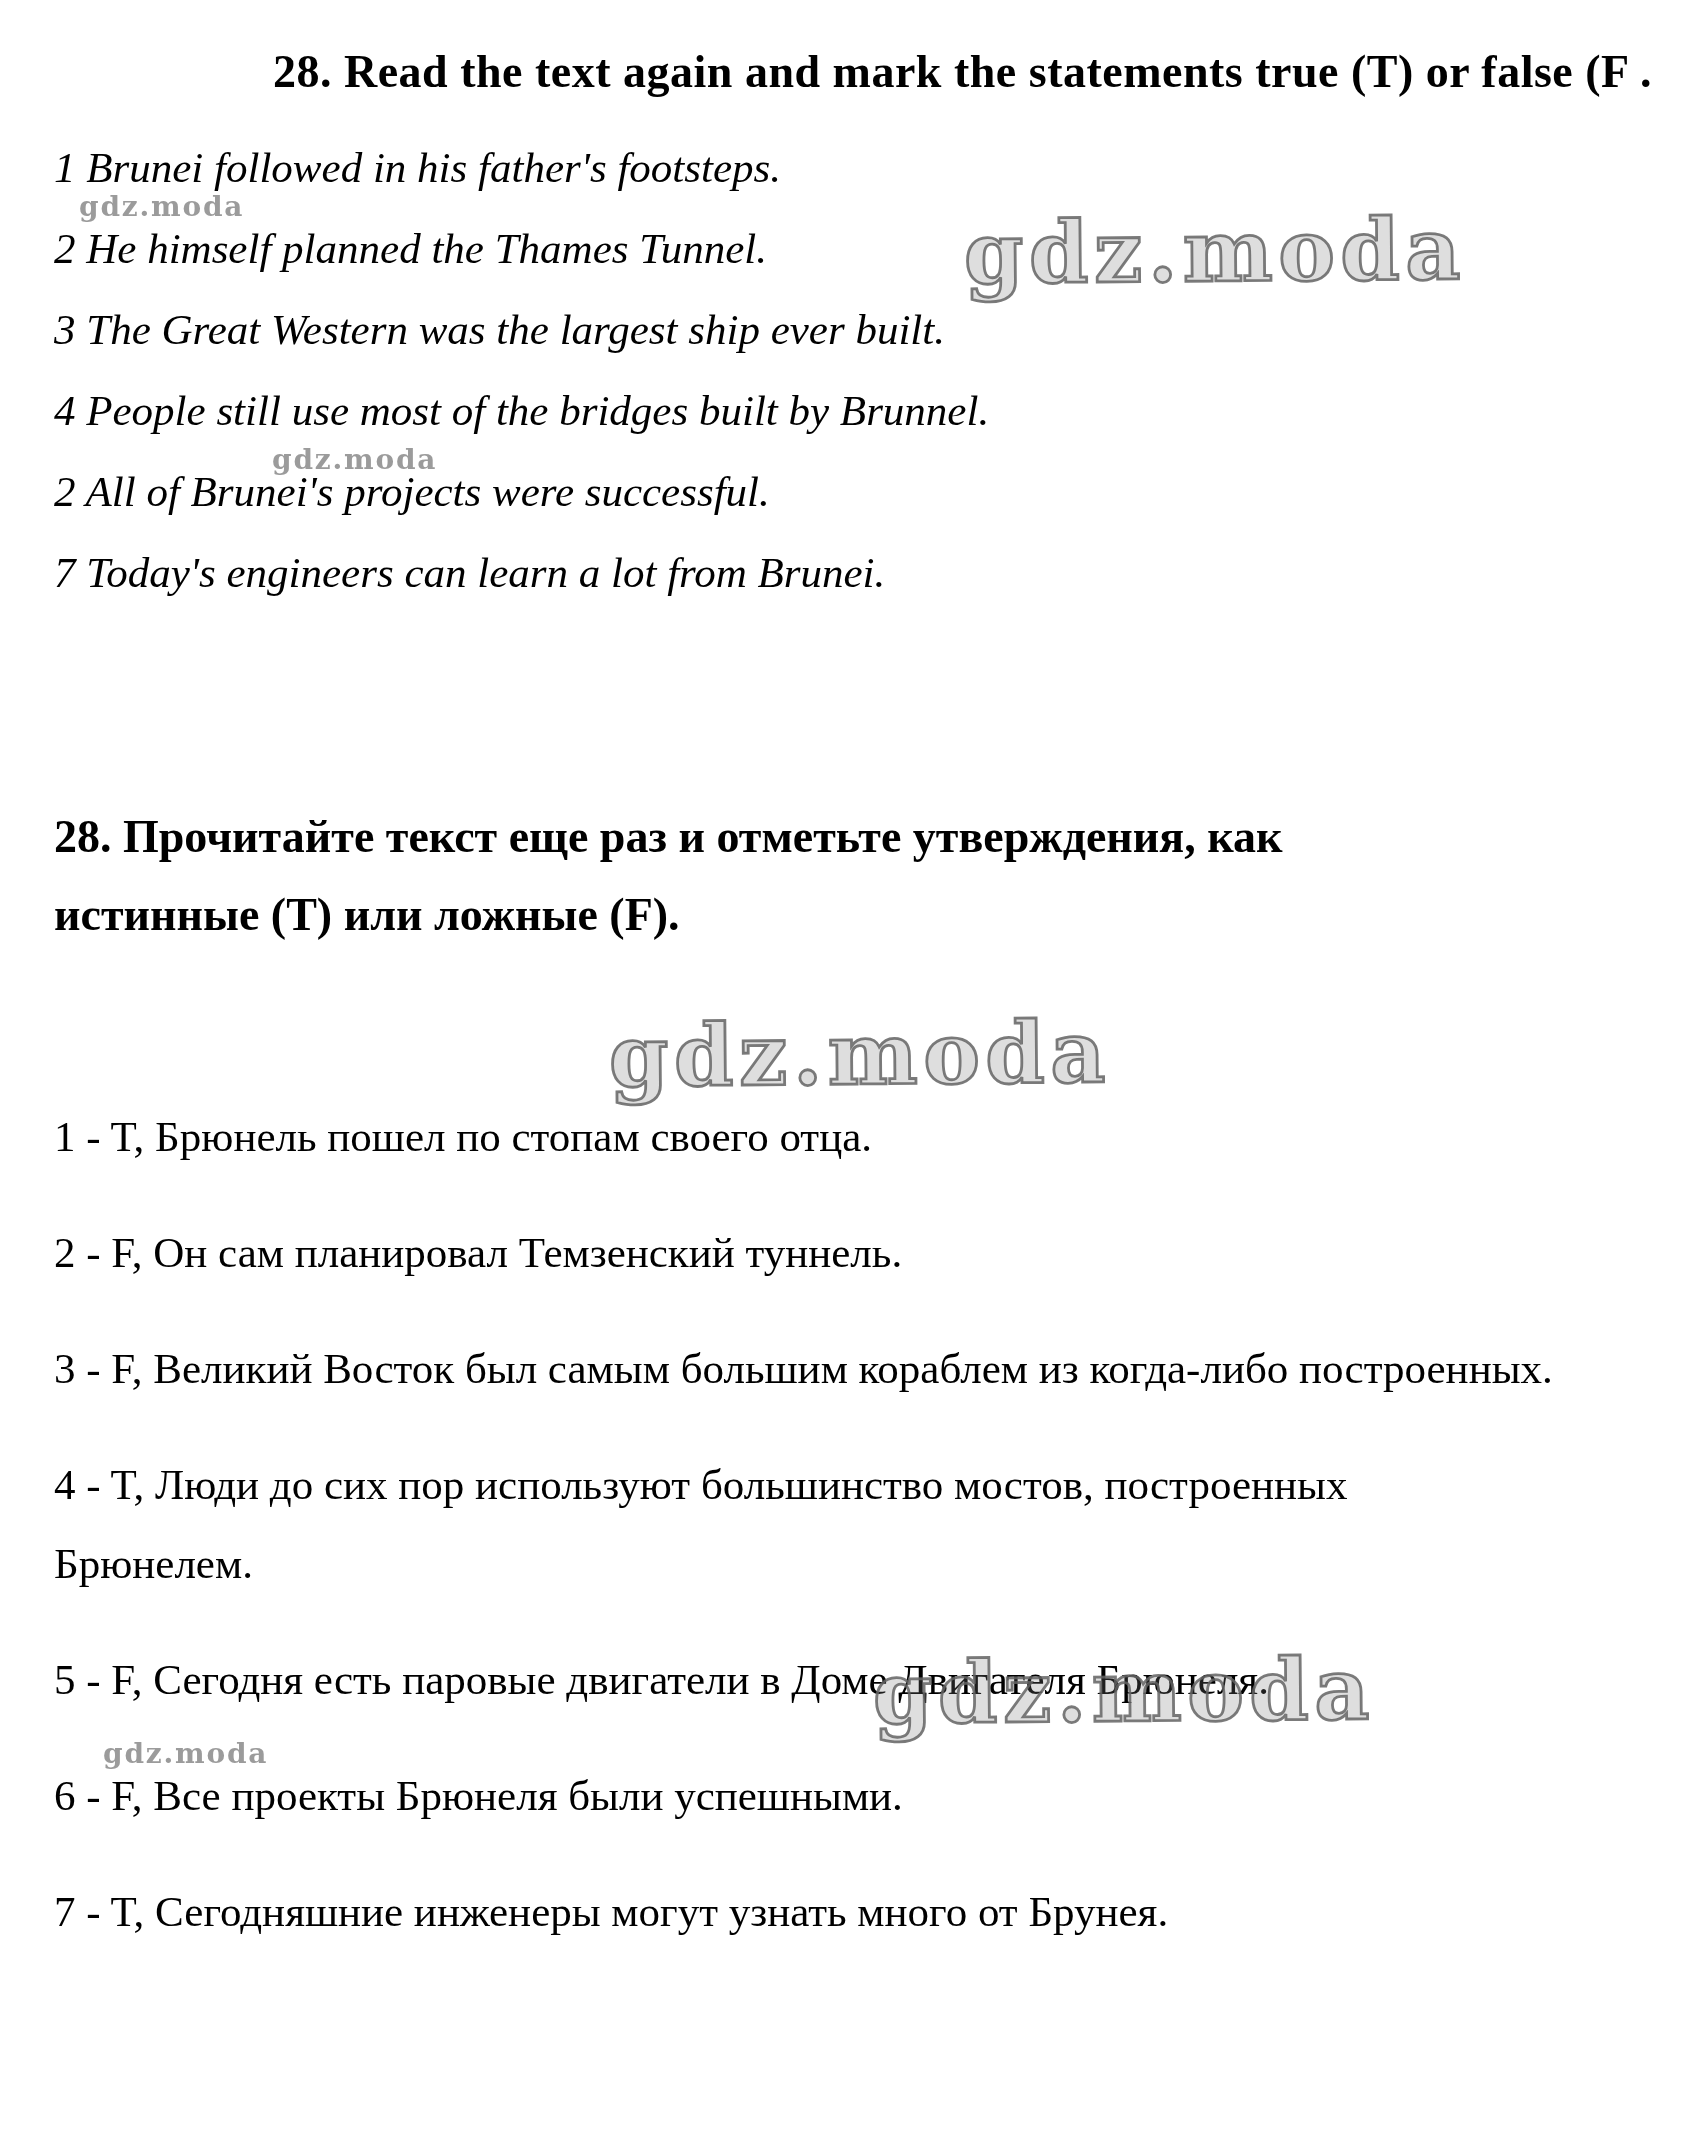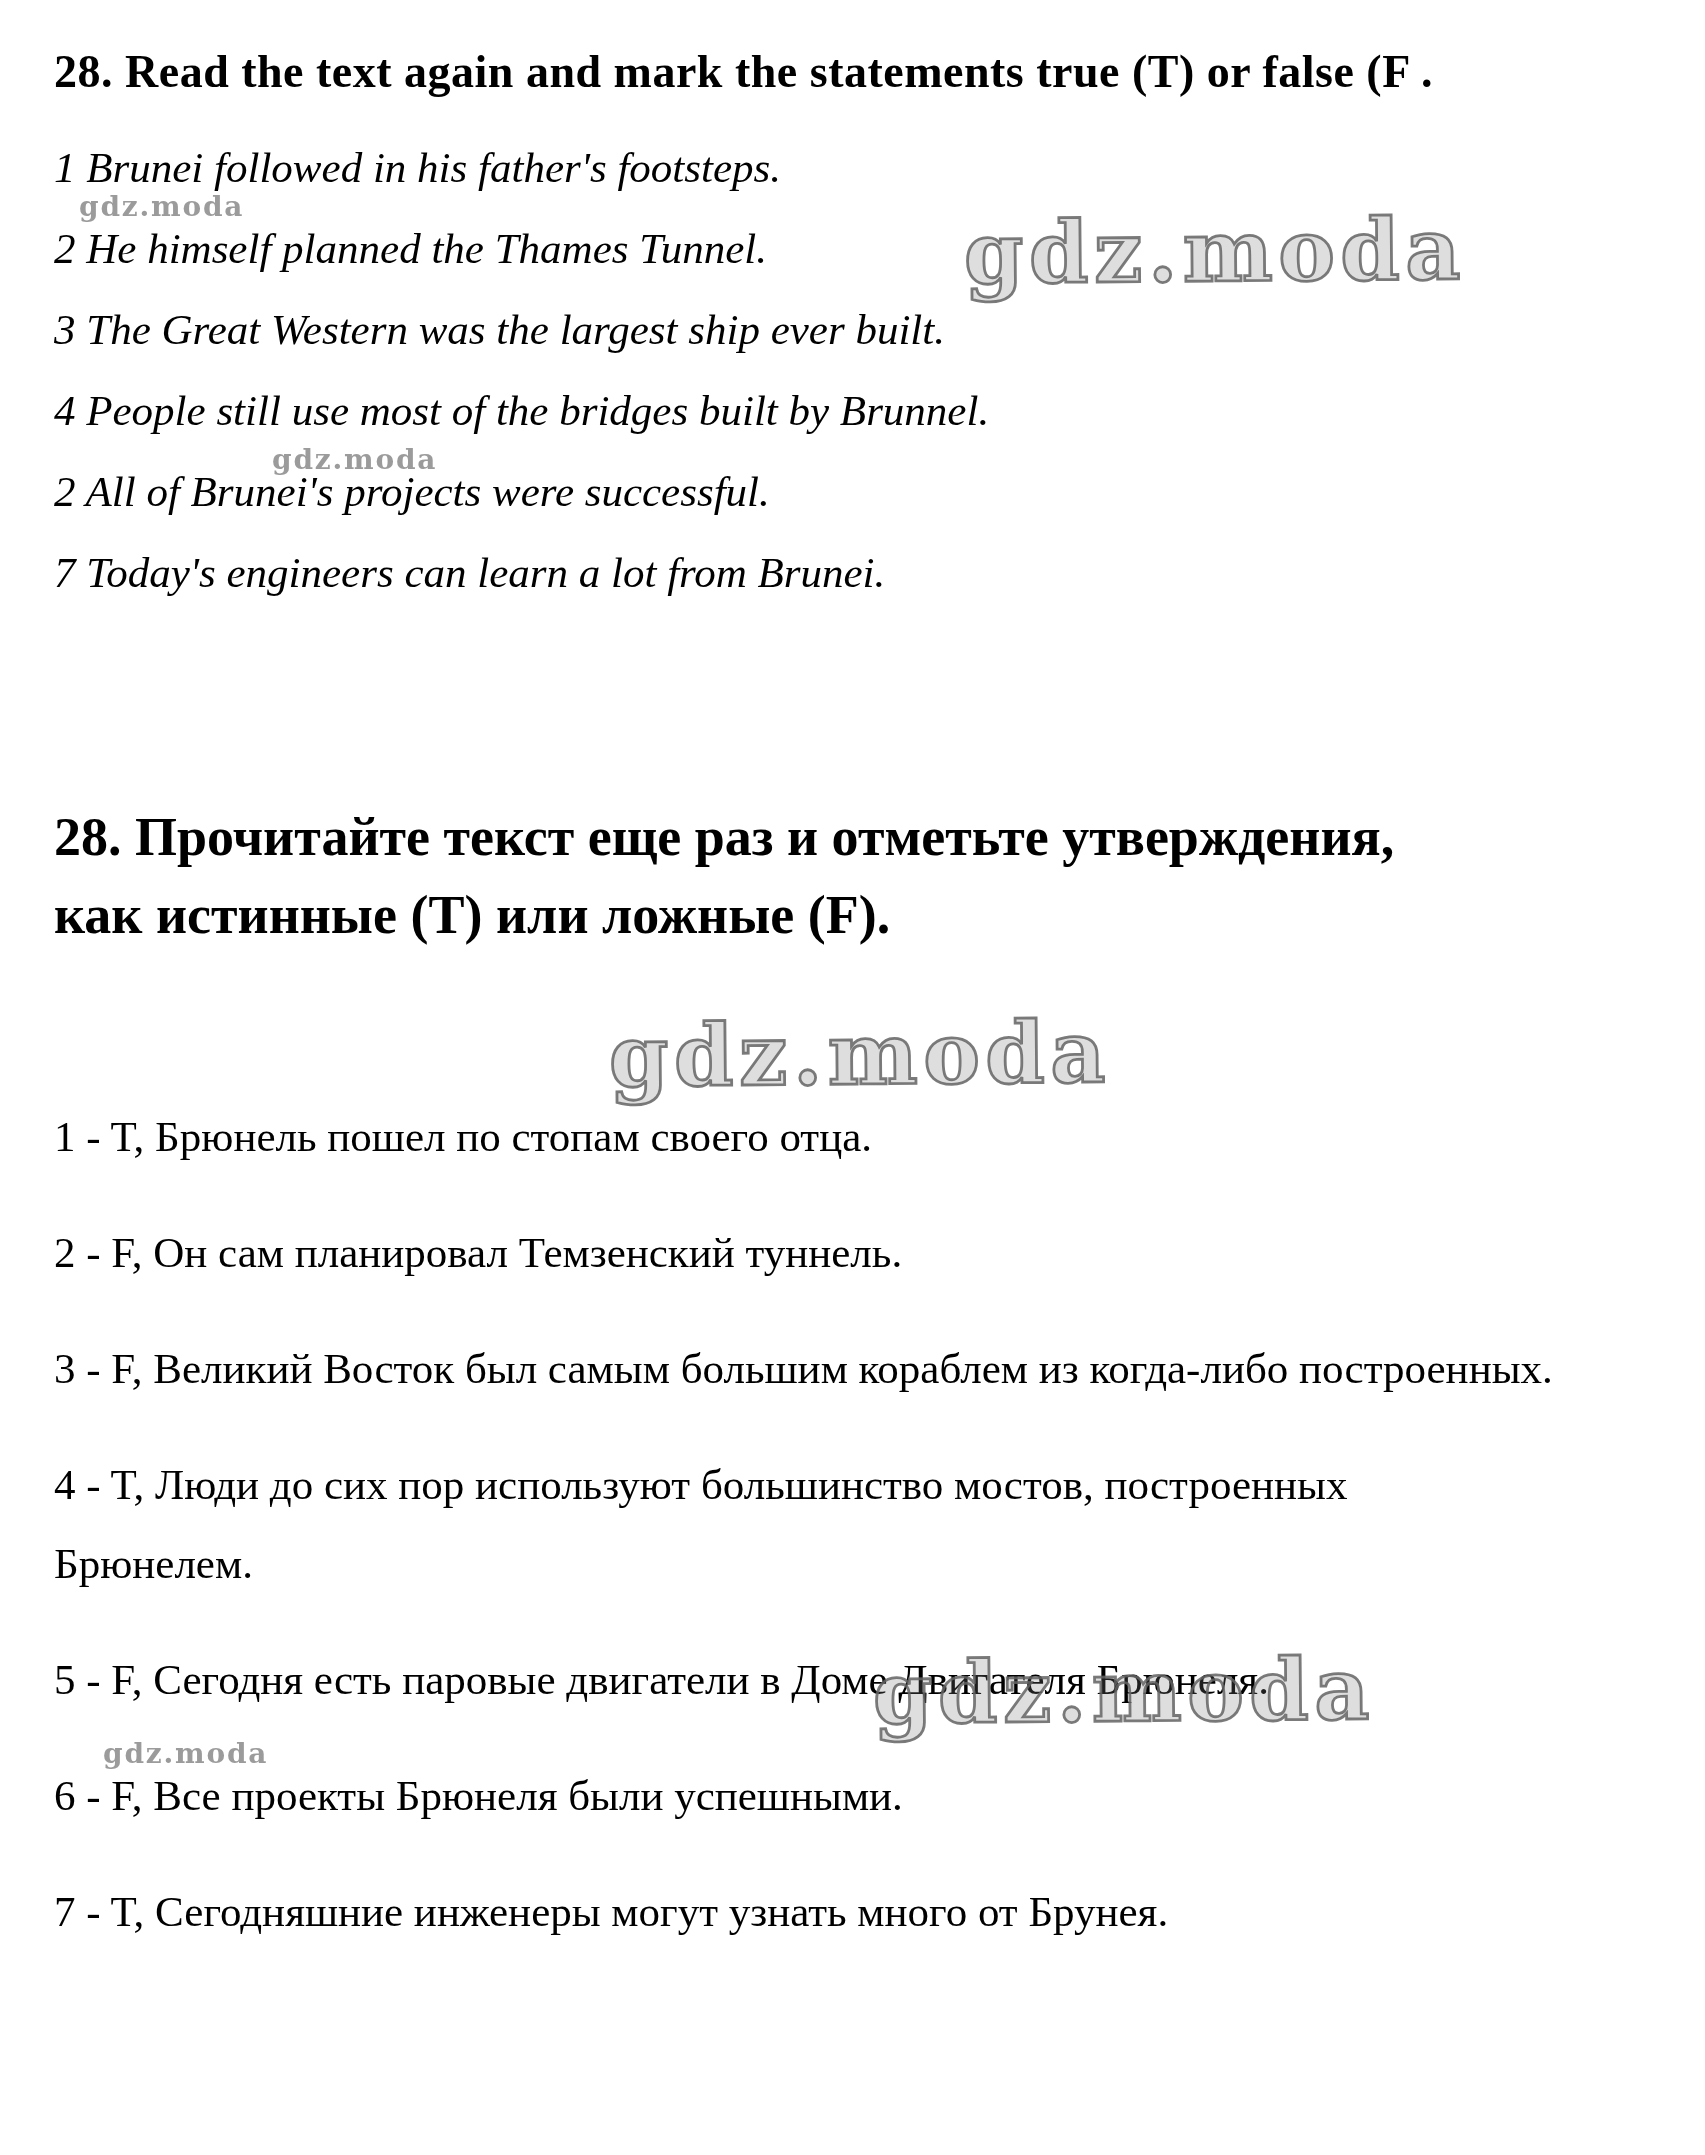--- a/index.html
+++ b/index.html
@@ -17,32 +17,33 @@
     color: #000000;
     font-family: "Liberation Serif", "DejaVu Serif", serif;
     overflow: hidden;
   }
   .heading-en {
     margin: 0 0 28px 0;
     font-size: 46px;
     line-height: 55px;
     font-weight: 700;
     letter-spacing: 0.5px;
+    text-align: right;
   }
   .en-item {
     margin: 0;
     font-size: 43px;
     line-height: 81px;
     font-weight: 400;
     font-style: italic;
   }
   .heading-ru {
     margin: 185px 0 143px 0;
     max-width: 1440px;
-    font-size: 54px;
+    font-size: 46px;
     line-height: 78px;
     font-weight: 700;
   }
   .ru-item {
     margin: 0 0 37px 0;
     max-width: 1597px;
     font-size: 43px;
     line-height: 79px;
     font-weight: 400;
   }

